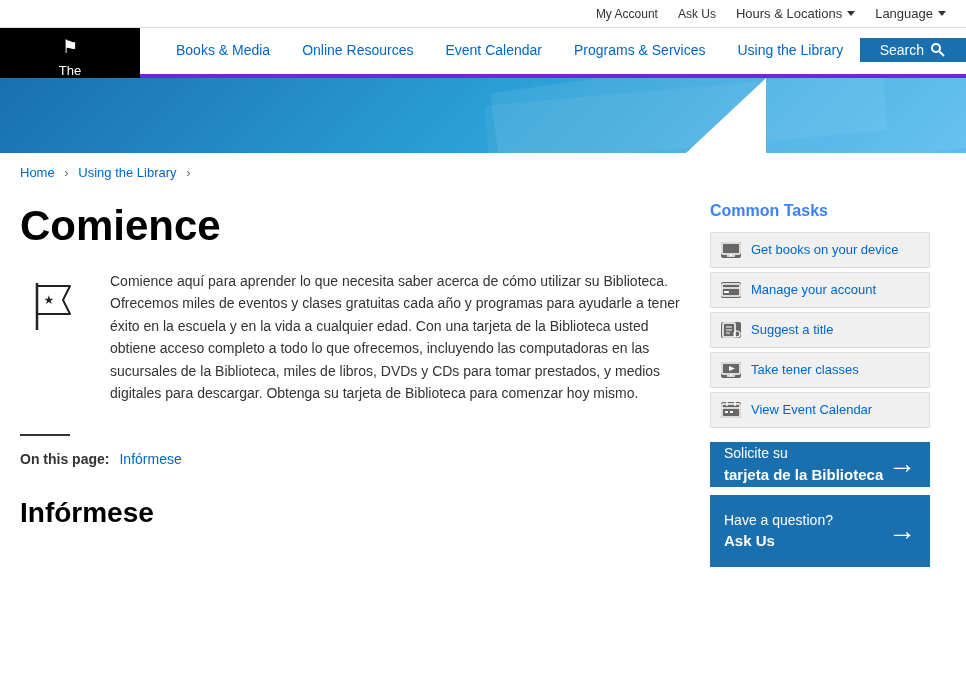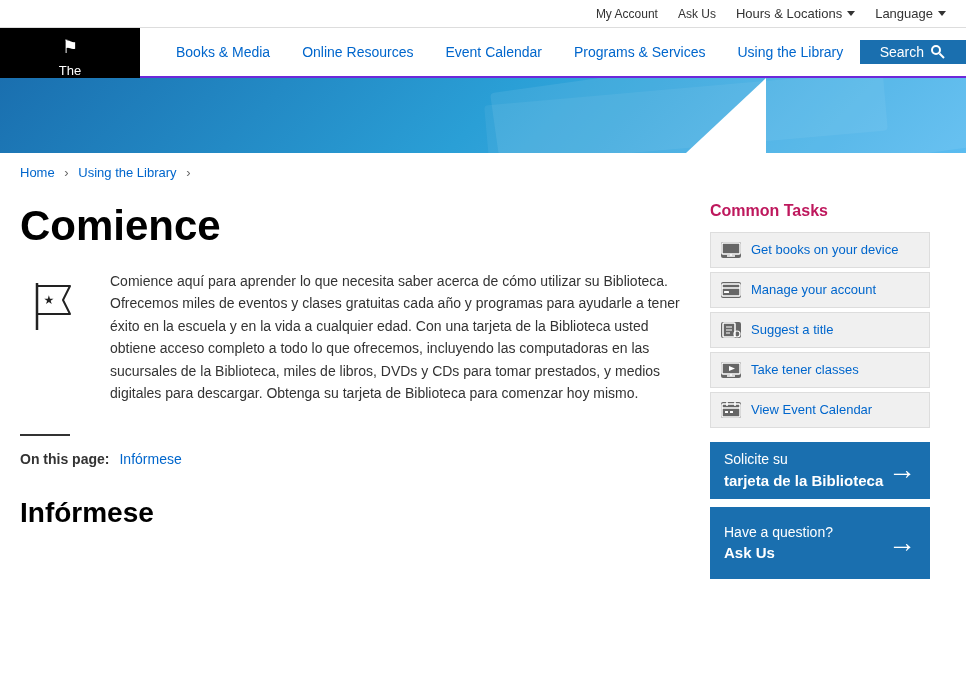--- a/index.html
+++ b/index.html
@@ -58,23 +58,23 @@
     .logo-flag {
       color: #fff;
       font-size: 18px;
       margin-bottom: 4px;
     }
 
     
     .nav-bar {
       background: #fff;
       display: flex;
-      align-items: center;
+      align-items: flex-start;
       padding-left: 160px;
-      border-bottom: 2px solid #6d28d9;
+      border-bottom: 4px solid #6d28d9;
       min-height: 50px;
     }
     .nav-bar nav {
       display: flex;
       align-items: center;
       flex: 1;
     }
     .nav-item {
       padding: 14px 16px;
       font-size: 14px;
@@ -232,21 +232,21 @@
     
     .sidebar {
       width: 220px;
       flex-shrink: 0;
       padding-top: 10px;
     }
 
     .common-tasks-title {
       font-size: 16px;
       font-weight: bold;
-      color: #be185d;
+      color: #3b82f6;
       margin-bottom: 12px;
     }
 
     .task-item {
       display: flex;
       align-items: flex-start;
       gap: 10px;
       padding: 9px 10px;
       background: #f0f0f0;
       margin-bottom: 4px;
@@ -257,21 +257,21 @@
 
     .task-label {
       font-size: 13px;
       color: #0066cc;
       text-decoration: none;
     }
 
     .cta-block {
       margin-top: 14px;
       background: #1a6faf;
-      padding: 8px 14px;
+      padding: 2px 14px;
       display: flex;
       align-items: center;
       justify-content: space-between;
       cursor: pointer;
       margin-bottom: 8px;
     }
 
     .cta-text {
       color: #fff;
       font-size: 14px;

